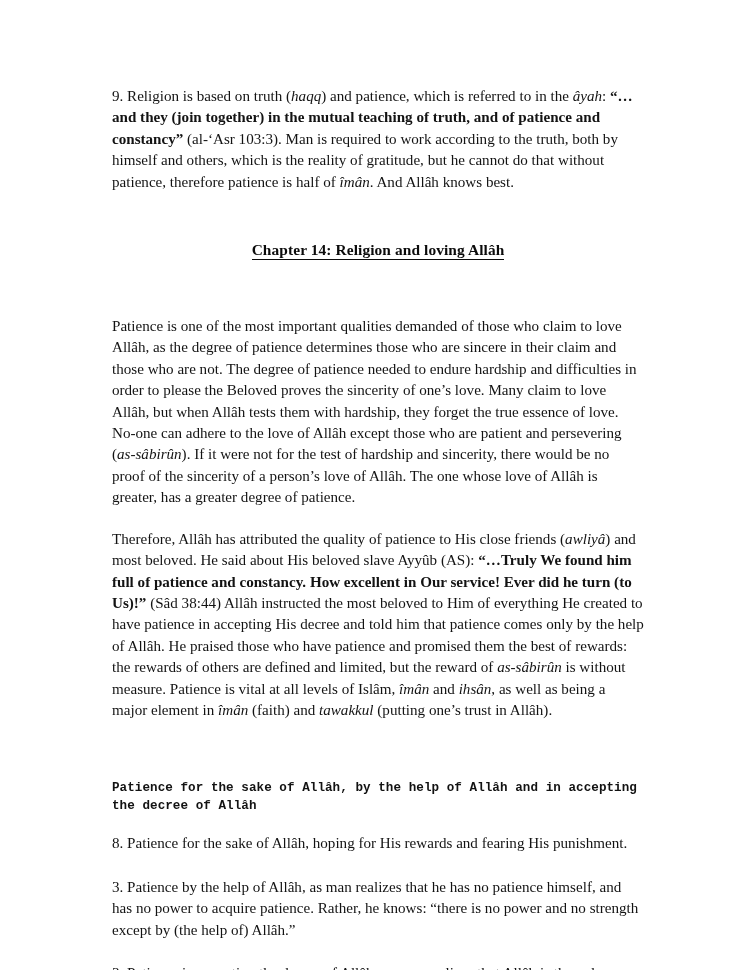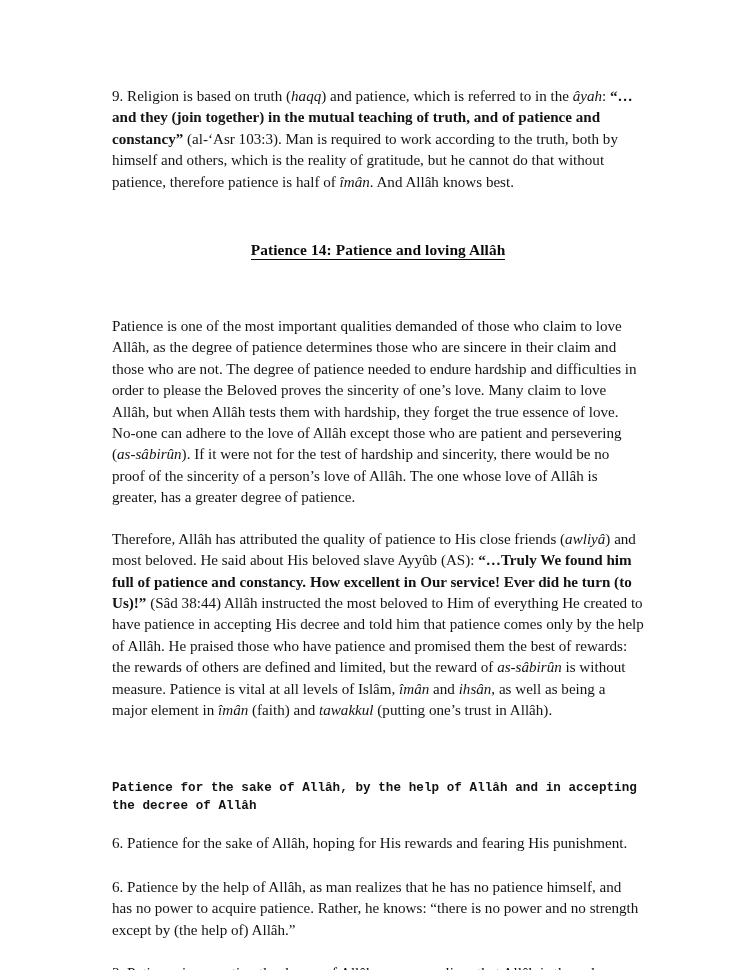--- a/index.html
+++ b/index.html
@@ -69,36 +69,36 @@
 </head>
 <body>
 
 <div class="page">
   <div class="content">
 
     <p class="para"><span>9.</span><span> Religion is based on truth (</span><i>haqq</i><span>) and patience, which is referred to in the </span><i>âyah</i><span>: </span><b>“…and they (join together) in the mutual teaching of truth, and of patience and constancy”</b><span> (al-‘Asr 103:3). Man is required to work according to the truth, both by himself and others, which is the reality of gratitude, but he cannot do that without patience, therefore patience is half of </span><i>îmân</i><span>. And Allâh knows best.</span></p>
 
     <div class="gap-heading"></div>
 
-    <div class="chapter-heading"><span>Patience 14: Patience and loving Allâh</span></div>
+    <div class="chapter-heading"><span>Chapter 14: Religion and loving Allâh</span></div>
 
     <div class="gap-afterhead"></div>
 
     <p class="para"><span>Patience is one of the most important qualities demanded of those who claim to love Allâh, as the degree of patience determines those who are sincere in their claim and those who are not. The degree of patience needed to endure hardship and difficulties in order to please the Beloved proves the sincerity of one’s love. Many claim to love Allâh, but when Allâh tests them with hardship, they forget the true essence of love. No-one can adhere to the love of Allâh except those who are patient and persevering (</span><i>as-sâbirûn</i><span>). If it were not for the test of hardship and sincerity, there would be no proof of the sincerity of a person’s love of Allâh. The one whose love of Allâh is greater, has a greater degree of patience.</span></p>
 
     <div class="gap-para"></div>
 
     <p class="para"><span>Therefore, Allâh has attributed the quality of patience to His close friends (</span><i>awliyâ</i><span>) and most beloved. He said about His beloved slave Ayyûb (AS): </span><b>“…Truly We found him full of patience and constancy. How excellent in Our service! Ever did he turn (to Us)!”</b><span> (Sâd 38:44) Allâh instructed the most beloved to Him of everything He created to have patience in accepting His decree and told him that patience comes only by the help of Allâh. He praised those who have patience and promised them the best of rewards: the rewards of others are defined and limited, but the reward of </span><i>as-sâbirûn</i><span> is without measure. Patience is vital at all levels of Islâm, </span><i>îmân</i><span> and </span><i>ihsân</i><span>, as well as being a major element in </span><i>îmân</i><span> (faith) and </span><i>tawakkul</i><span> (putting one’s trust in Allâh).</span></p>
 
     <div class="gap-subhead"></div>
 
     <div class="sub-heading">Patience for the sake of Allâh, by the help of Allâh and in accepting the decree of Allâh</div>
 
     <div class="gap-aftersub"></div>
 
-    <p class="para">6. Patience for the sake of Allâh, hoping for His rewards and fearing His punishment.</p>
+    <p class="para">8. Patience for the sake of Allâh, hoping for His rewards and fearing His punishment.</p>
     <div class="gap-item"></div>
-    <p class="para">6. Patience by the help of Allâh, as man realizes that he has no patience himself, and has no power to acquire patience. Rather, he knows: “there is no power and no strength except by (the help of) Allâh.”</p>
+    <p class="para">3. Patience by the help of Allâh, as man realizes that he has no patience himself, and has no power to acquire patience. Rather, he knows: “there is no power and no strength except by (the help of) Allâh.”</p>
     <div class="gap-item"></div>
     <p class="para">3. Patience in accepting the decree of Allâh, as man realizes that Allâh is the only one Who is controlling the affairs of the universe, so he will patiently accept the ruling and decree of Allâh, regardless of what it may mean for him in the way of ease or hardship.</p>
 
   </div>
 </div>
 
 </body></html>

